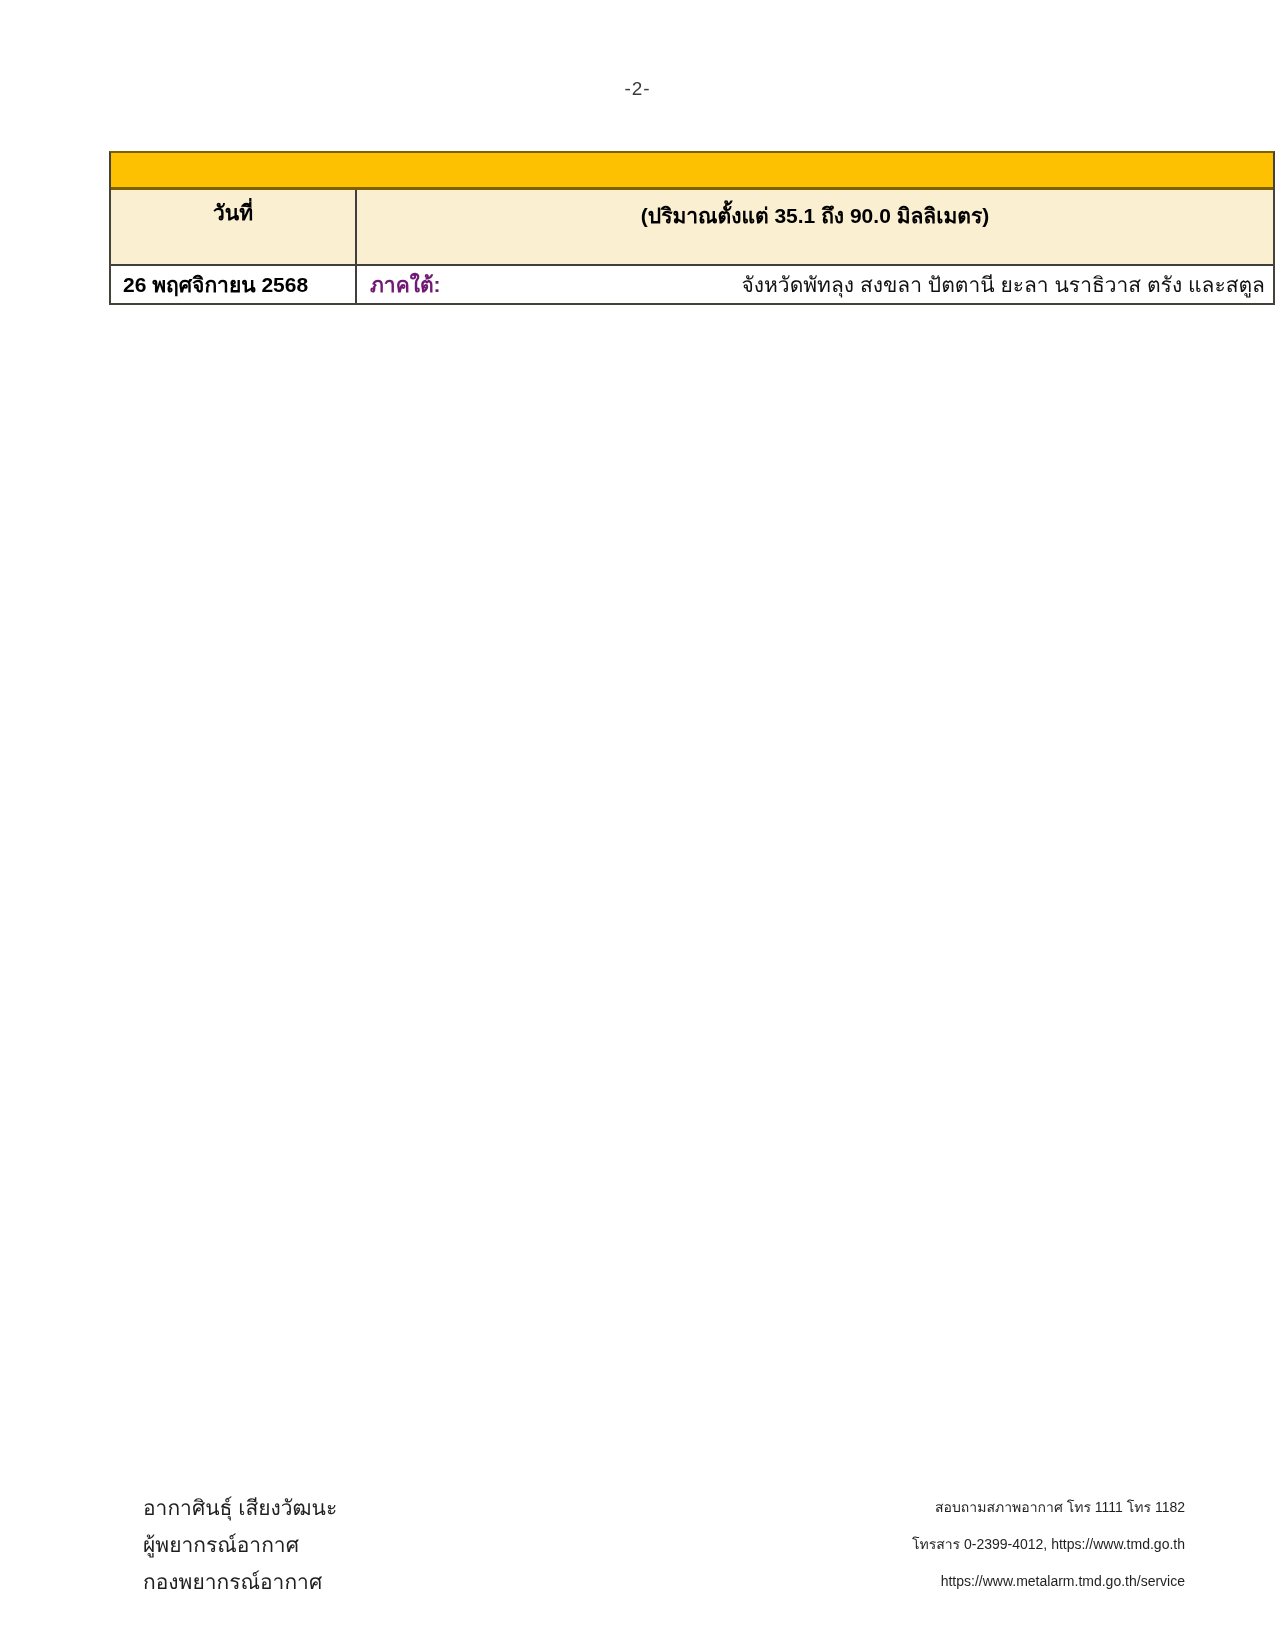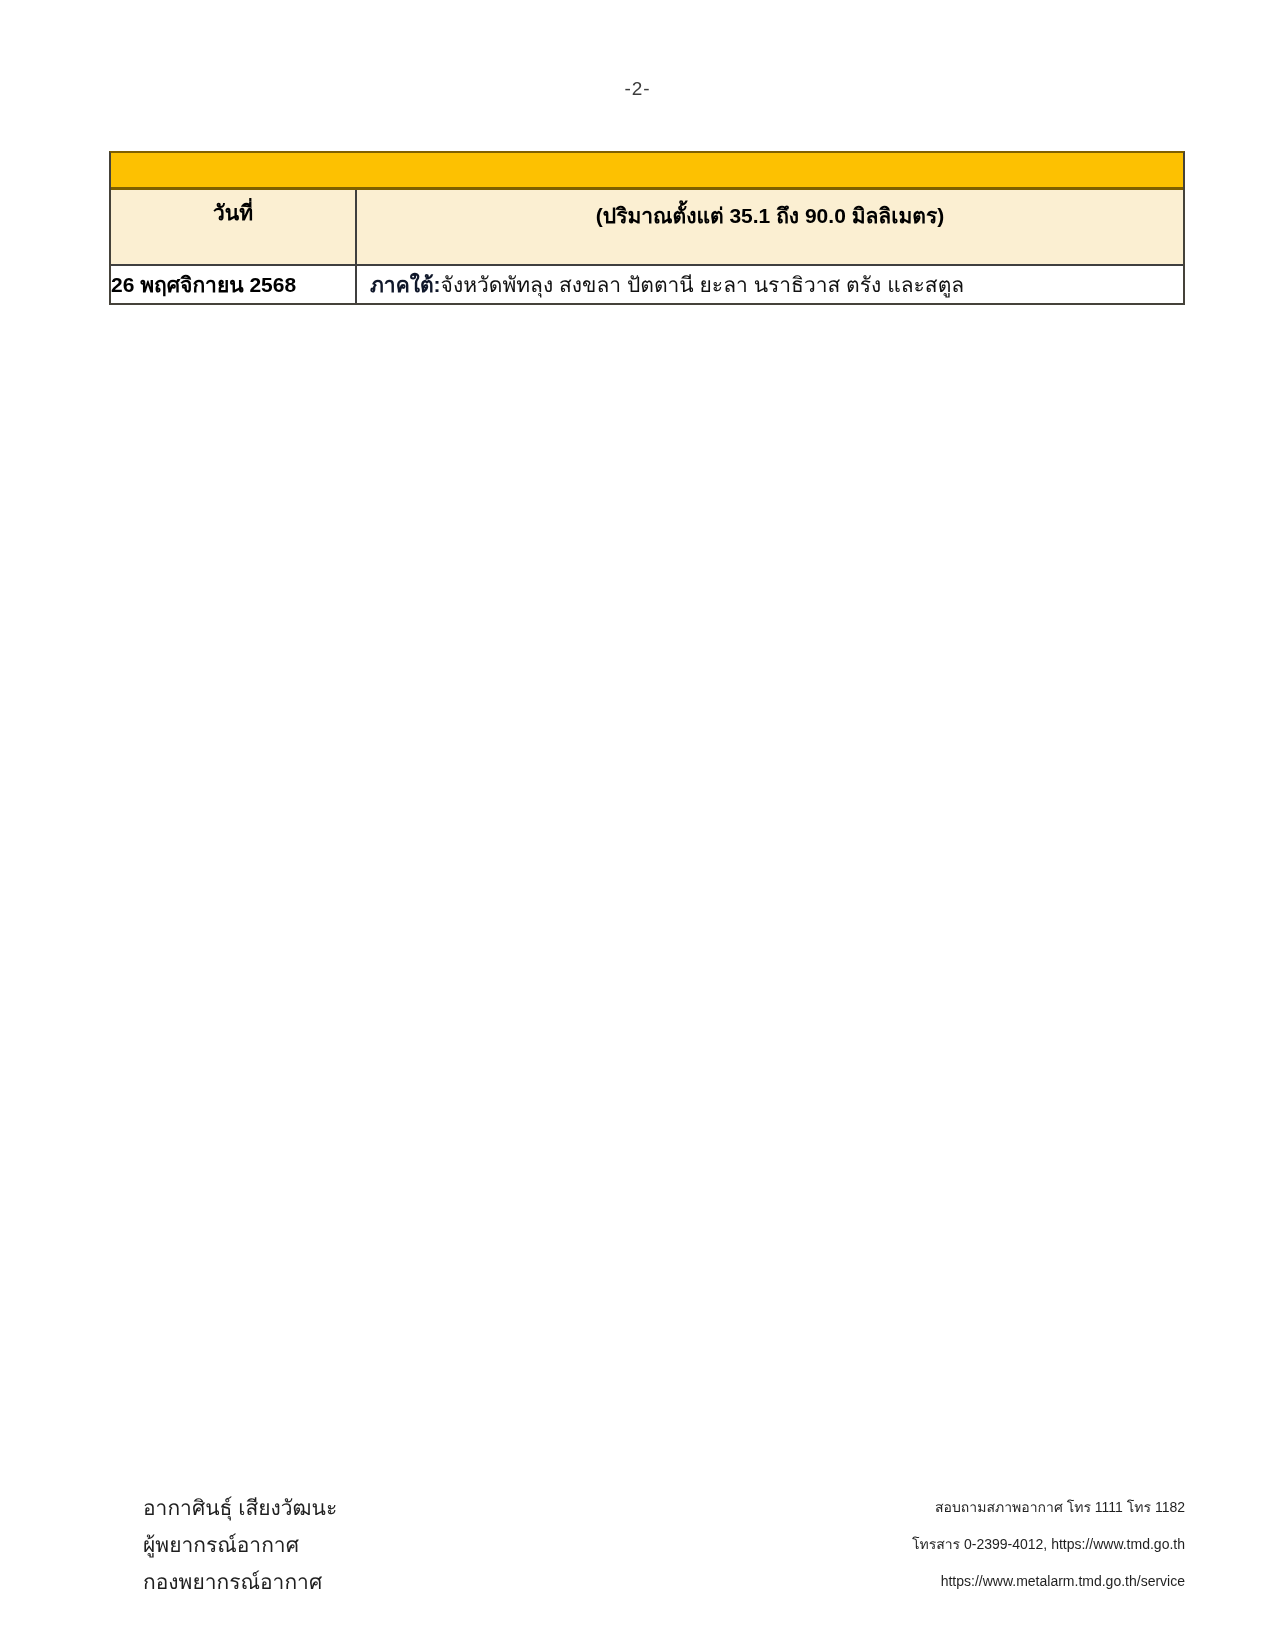--- a/index.html
+++ b/index.html
@@ -21,21 +21,21 @@
     font-size: 19px;
     color: #3c3c3c;
     letter-spacing: 1px;
   }
 
   
   .report-table {
     position: absolute;
     left: 109px;
     top: 151px;
-    width: 1076px;
+    width: 1166px;
     border: 2px solid #45423a;
     border-top: 2px solid #7f6000;
     background: #ffffff;
   }
   .band-row {
     height: 37px;
     background: #fdc101;
     border-bottom: 3px solid #7f6000;
   }
   .header-row {
@@ -59,34 +59,34 @@
   .data-row {
     display: grid;
     grid-template-columns: 246px 1fr;
     background: #ffffff;
     height: 37px;
   }
   .cell-date {
     border-right: 2px solid #3f3f3f;
     display: flex;
     align-items: center;
-    padding-left: 0;
+    padding-left: 12px;
     font-weight: bold;
     font-size: 21px;
     color: #000;
   }
   .cell-region {
     display: flex;
     align-items: center;
     padding-left: 13px;
     padding-right: 8px;
     font-size: 21px;
   }
-  .region-label { font-weight: bold; color: #0f172a; white-space: nowrap; }
-  .provinces { flex: 1; text-align: left; color: #111; }
+  .region-label { font-weight: bold; color: #701a75; white-space: nowrap; }
+  .provinces { flex: 1; text-align: right; color: #111; }
 
   
   .footer-left {
     position: absolute;
     left: 143px;
     top: 1489px;
     font-size: 21px;
     line-height: 37px;
     color: #1f1f1f;
   }

